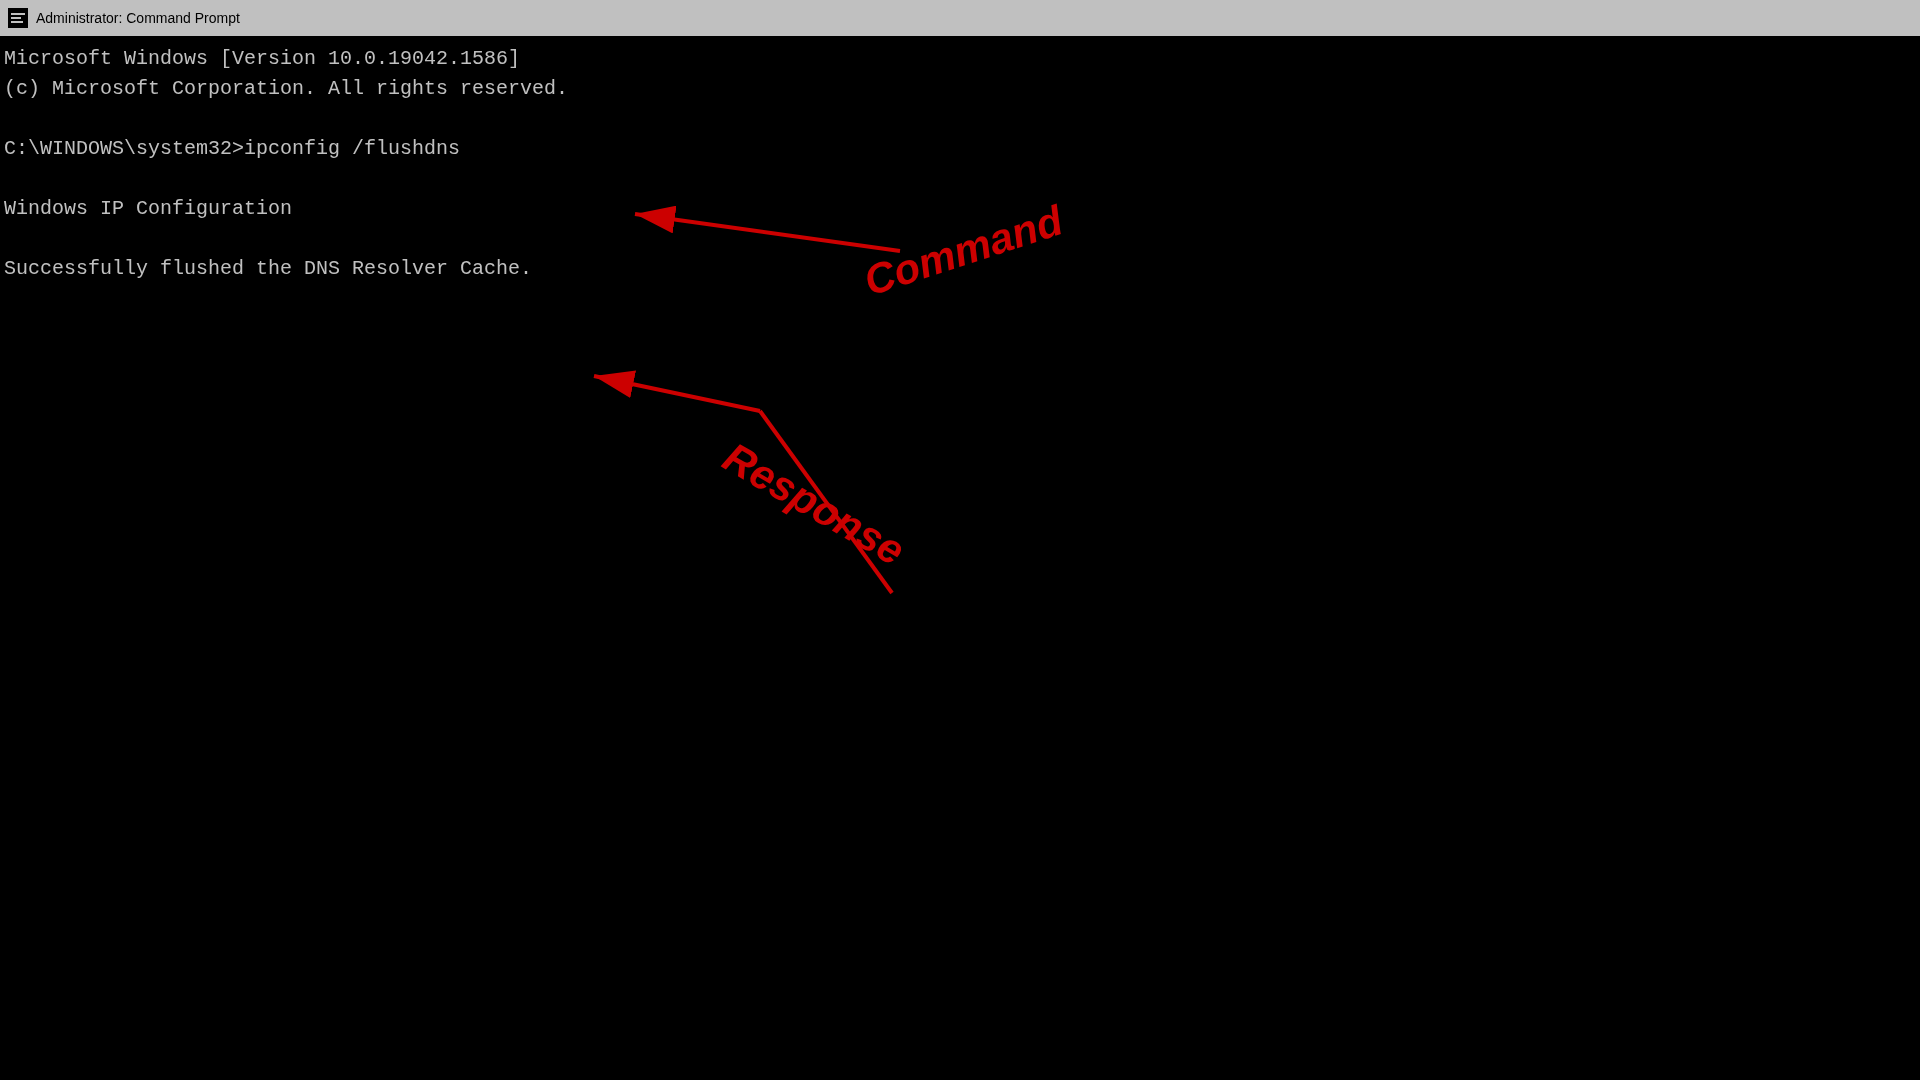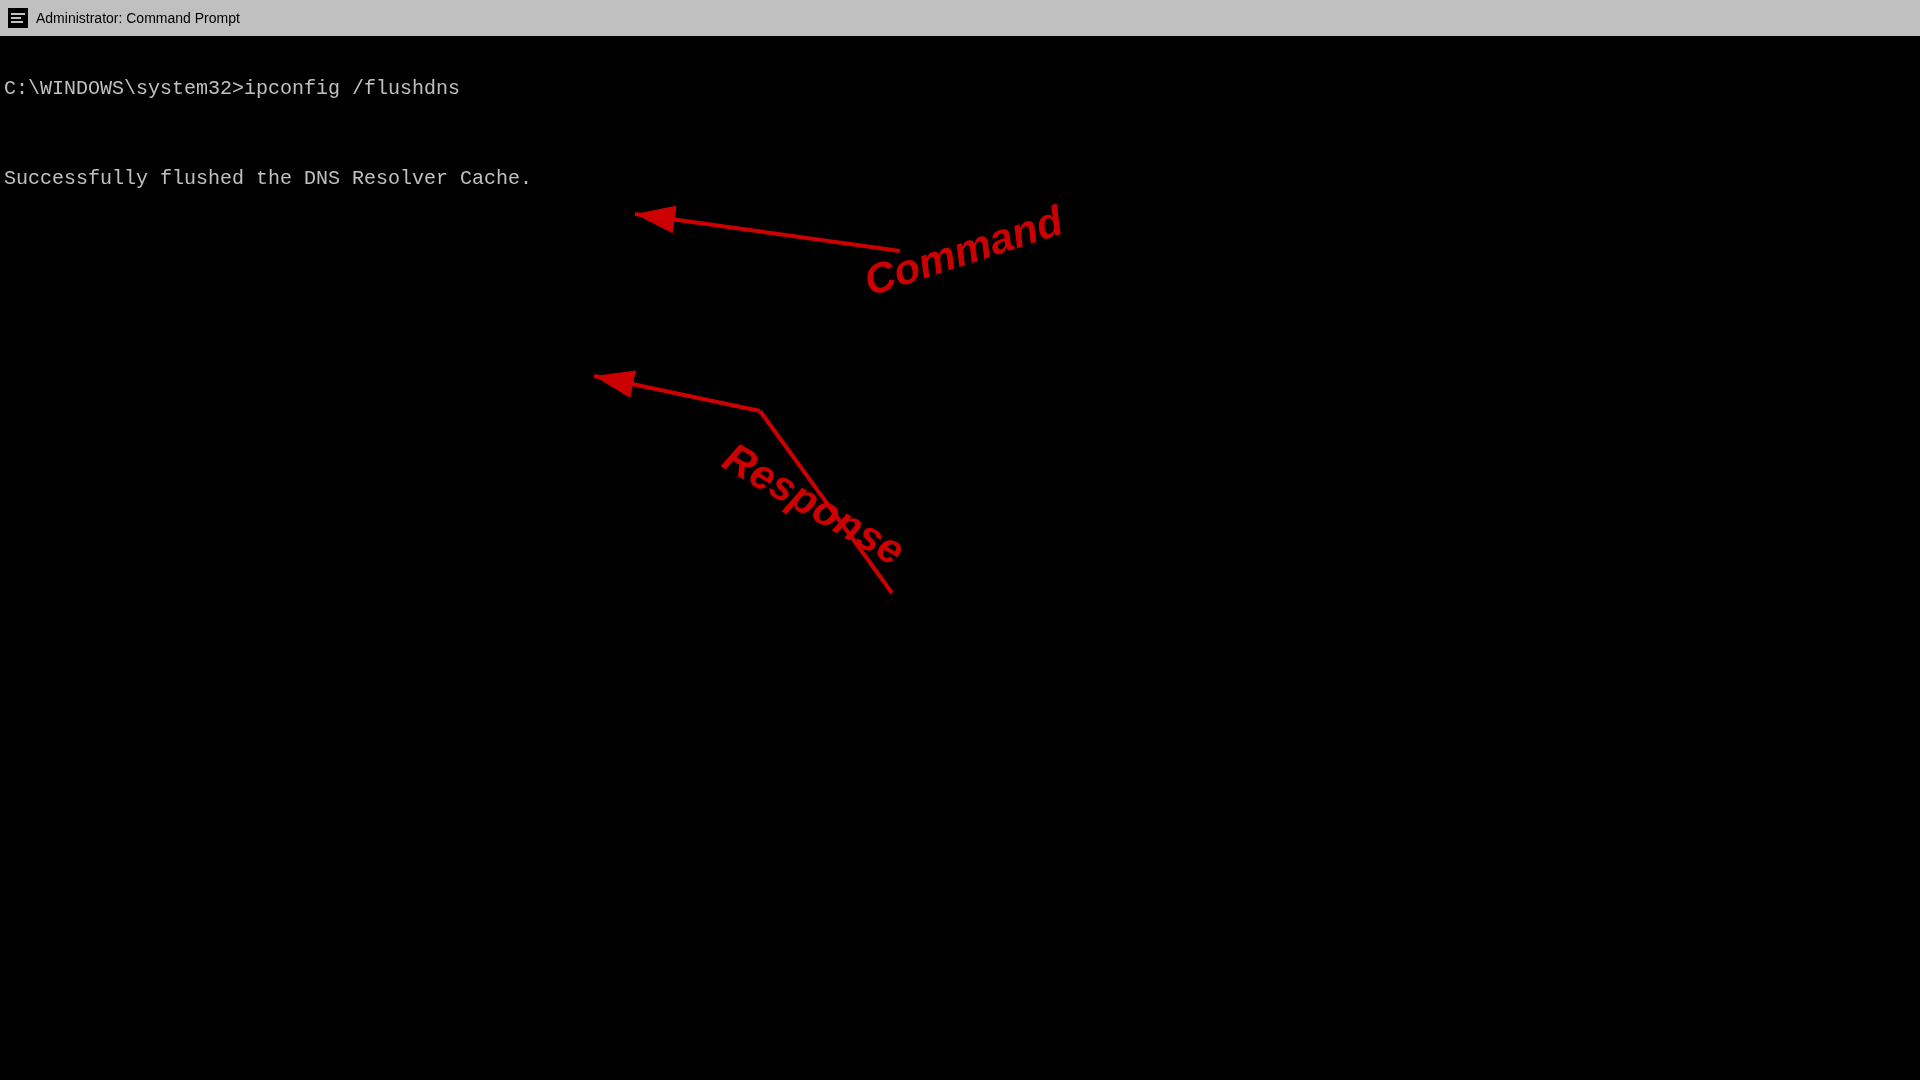--- a/index.html
+++ b/index.html
@@ -83,23 +83,26 @@
         <rect width="18" height="18" fill="#000"></rect>
         <rect x="2" y="4" width="14" height="2" fill="#c0c0c0"></rect>
         <rect x="2" y="8" width="10" height="2" fill="#c0c0c0"></rect>
         <rect x="2" y="12" width="12" height="2" fill="#c0c0c0"></rect>
       </svg>
     </div>
     <span class="titlebar-text">Administrator: Command Prompt</span>
   </div>
 
   <div class="terminal-body" style="position:relative;">
+    <div class="terminal-line">Microsoft Windows [Version 10.0.19042.1586]</div>
+    <div class="terminal-line">(c) Microsoft Corporation. All rights reserved.</div>
     <div class="terminal-line">&nbsp;</div>
     <div class="terminal-line">C:\WINDOWS\system32&gt;ipconfig /flushdns</div>
     <div class="terminal-line">&nbsp;</div>
+    <div class="terminal-line">Windows IP Configuration</div>
     <div class="terminal-line">&nbsp;</div>
     <div class="terminal-line">Successfully flushed the DNS Resolver Cache.</div>
     <div class="terminal-line">&nbsp;</div>
 
     <svg style="position:absolute;top:0;left:0;width:1920px;height:1044px;pointer-events:none;" viewBox="0 0 1920 1044">
 
       <defs>
         <marker id="arrowhead-red" markerWidth="10" markerHeight="7" refX="10" refY="3.5" orient="auto">
           <polygon points="0 0, 10 3.5, 0 7" fill="#cc0000"></polygon>
         </marker>

